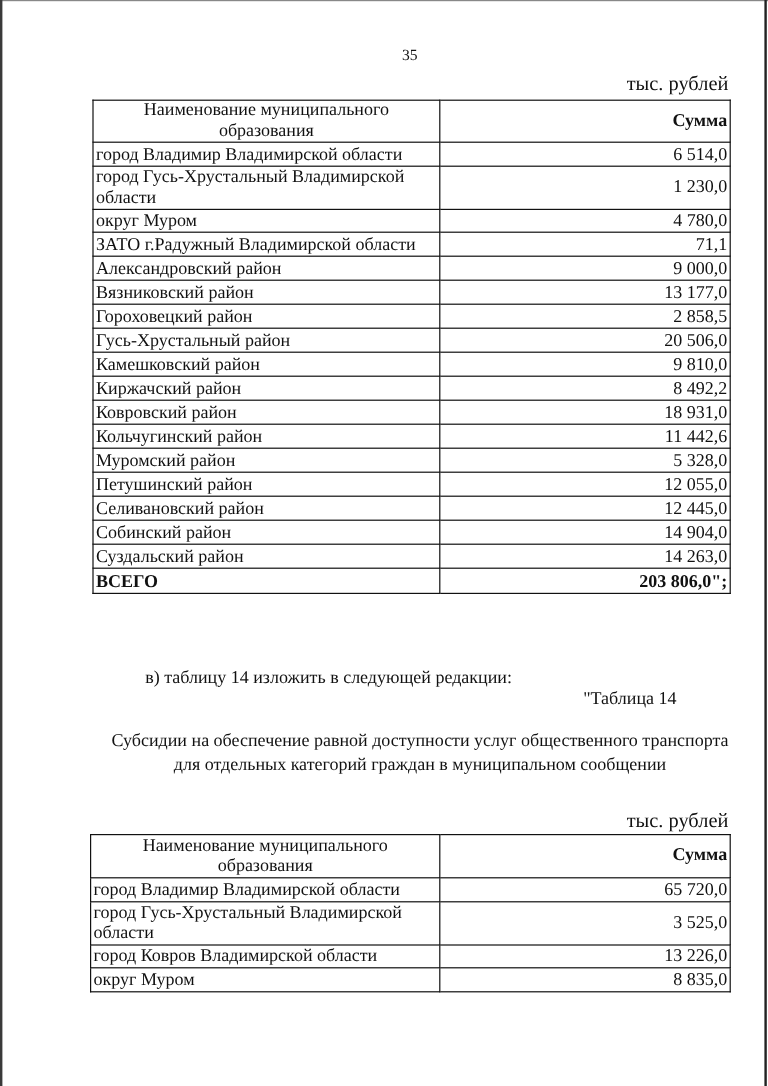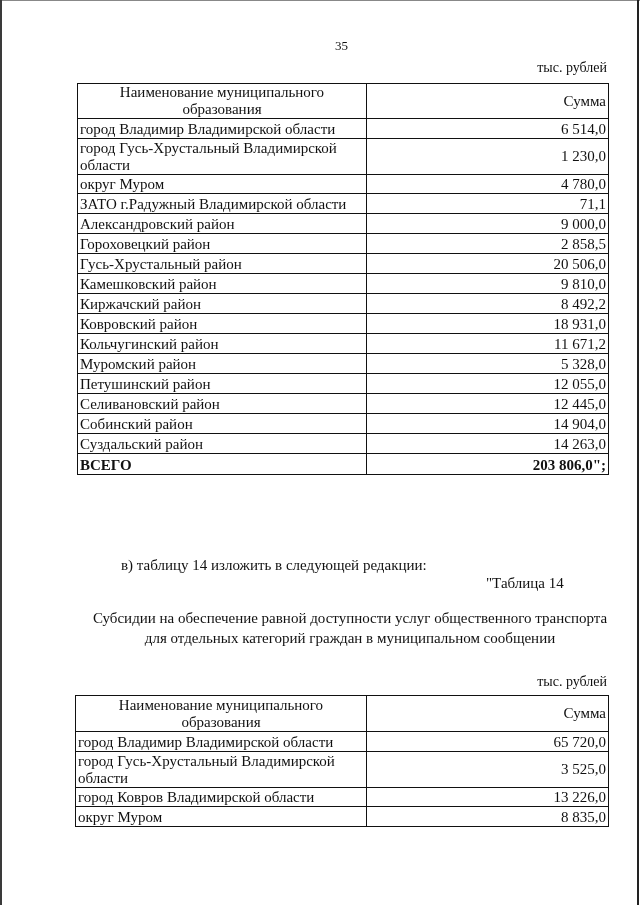--- a/index.html
+++ b/index.html
@@ -5,31 +5,31 @@
   html, body { margin: 0; padding: 0; }
   body {
     width: 640px; height: 905px; position: relative; overflow: hidden;
     background: #ffffff; color: #111;
     font-family: "Liberation Serif", "DejaVu Serif", serif;
   }
   .scan-left { position: absolute; left: 0; top: 0; width: 2px; height: 905px; background: #3a3a3a; }
   .scan-right { position: absolute; left: 637px; top: 0; width: 2px; height: 905px; background: #222; }
   .scan-top { position: absolute; left: 0; top: 0; width: 640px; height: 1px; background: #888; }
   .page-num { position: absolute; left: 335px; top: 38px; font-size: 13px; }
-  .units { position: absolute; right: 33px; font-size: 14px; }
+  .units { position: absolute; right: 33px; font-size: 17px; }
   table.t {
     position: absolute; border-collapse: collapse; font-size: 15px;
     table-layout: fixed;
   }
   table.t td, table.t th {
     border: 1.5px solid #111; padding: 0 2px; line-height: 17px;
     font-weight: normal; vertical-align: bottom;
   }
   table.t th.name { text-align: center; }
-  table.t th.sum { text-align: right; }
+  table.t th.sum { text-align: right; font-weight: bold; }
   table.t td.sum { text-align: right; }
   table.t tr.total td { font-weight: bold; }
   .para { position: absolute; font-size: 15px; }
   .heading { position: absolute; left: 60px; width: 580px; text-align: center; font-size: 15px; line-height: 20px; }
 </style>
 </head>
 <body>
 
 <div class="scan-top"></div>
 <div class="scan-left"></div>
@@ -63,20 +63,24 @@
       </tr>
   <tr style="height:20px;">
         <td>ЗАТО г.Радужный Владимирской области</td>
         <td class="sum">71,1</td>
       </tr>
   <tr style="height:20px;">
         <td>Александровский район</td>
         <td class="sum">9 000,0</td>
       </tr>
   <tr style="height:20px;">
+        <td>Вязниковский  район</td>
+        <td class="sum">13 177,0</td>
+      </tr>
+  <tr style="height:20px;">
         <td>Гороховецкий  район</td>
         <td class="sum">2 858,5</td>
       </tr>
   <tr style="height:20px;">
         <td>Гусь-Хрустальный  район</td>
         <td class="sum">20 506,0</td>
       </tr>
   <tr style="height:20px;">
         <td>Камешковский район</td>
         <td class="sum">9 810,0</td>
@@ -84,21 +88,21 @@
   <tr style="height:20px;margin-left:43px;">
         <td>Киржачский  район</td>
         <td class="sum">8 492,2</td>
       </tr>
   <tr style="height:20px;">
         <td>Ковровский район</td>
         <td class="sum">18 931,0</td>
       </tr>
   <tr style="height:20px;">
         <td>Кольчугинский  район</td>
-        <td class="sum">11 671,2</td>
+        <td class="sum">11 442,6</td>
       </tr>
   <tr style="height:20px;">
         <td>Муромский район</td>
         <td class="sum">5 328,0</td>
       </tr>
   <tr style="height:20px;">
         <td>Петушинский район</td>
         <td class="sum">12 055,0</td>
       </tr>
   <tr style="height:20px;margin-top:38px;">

